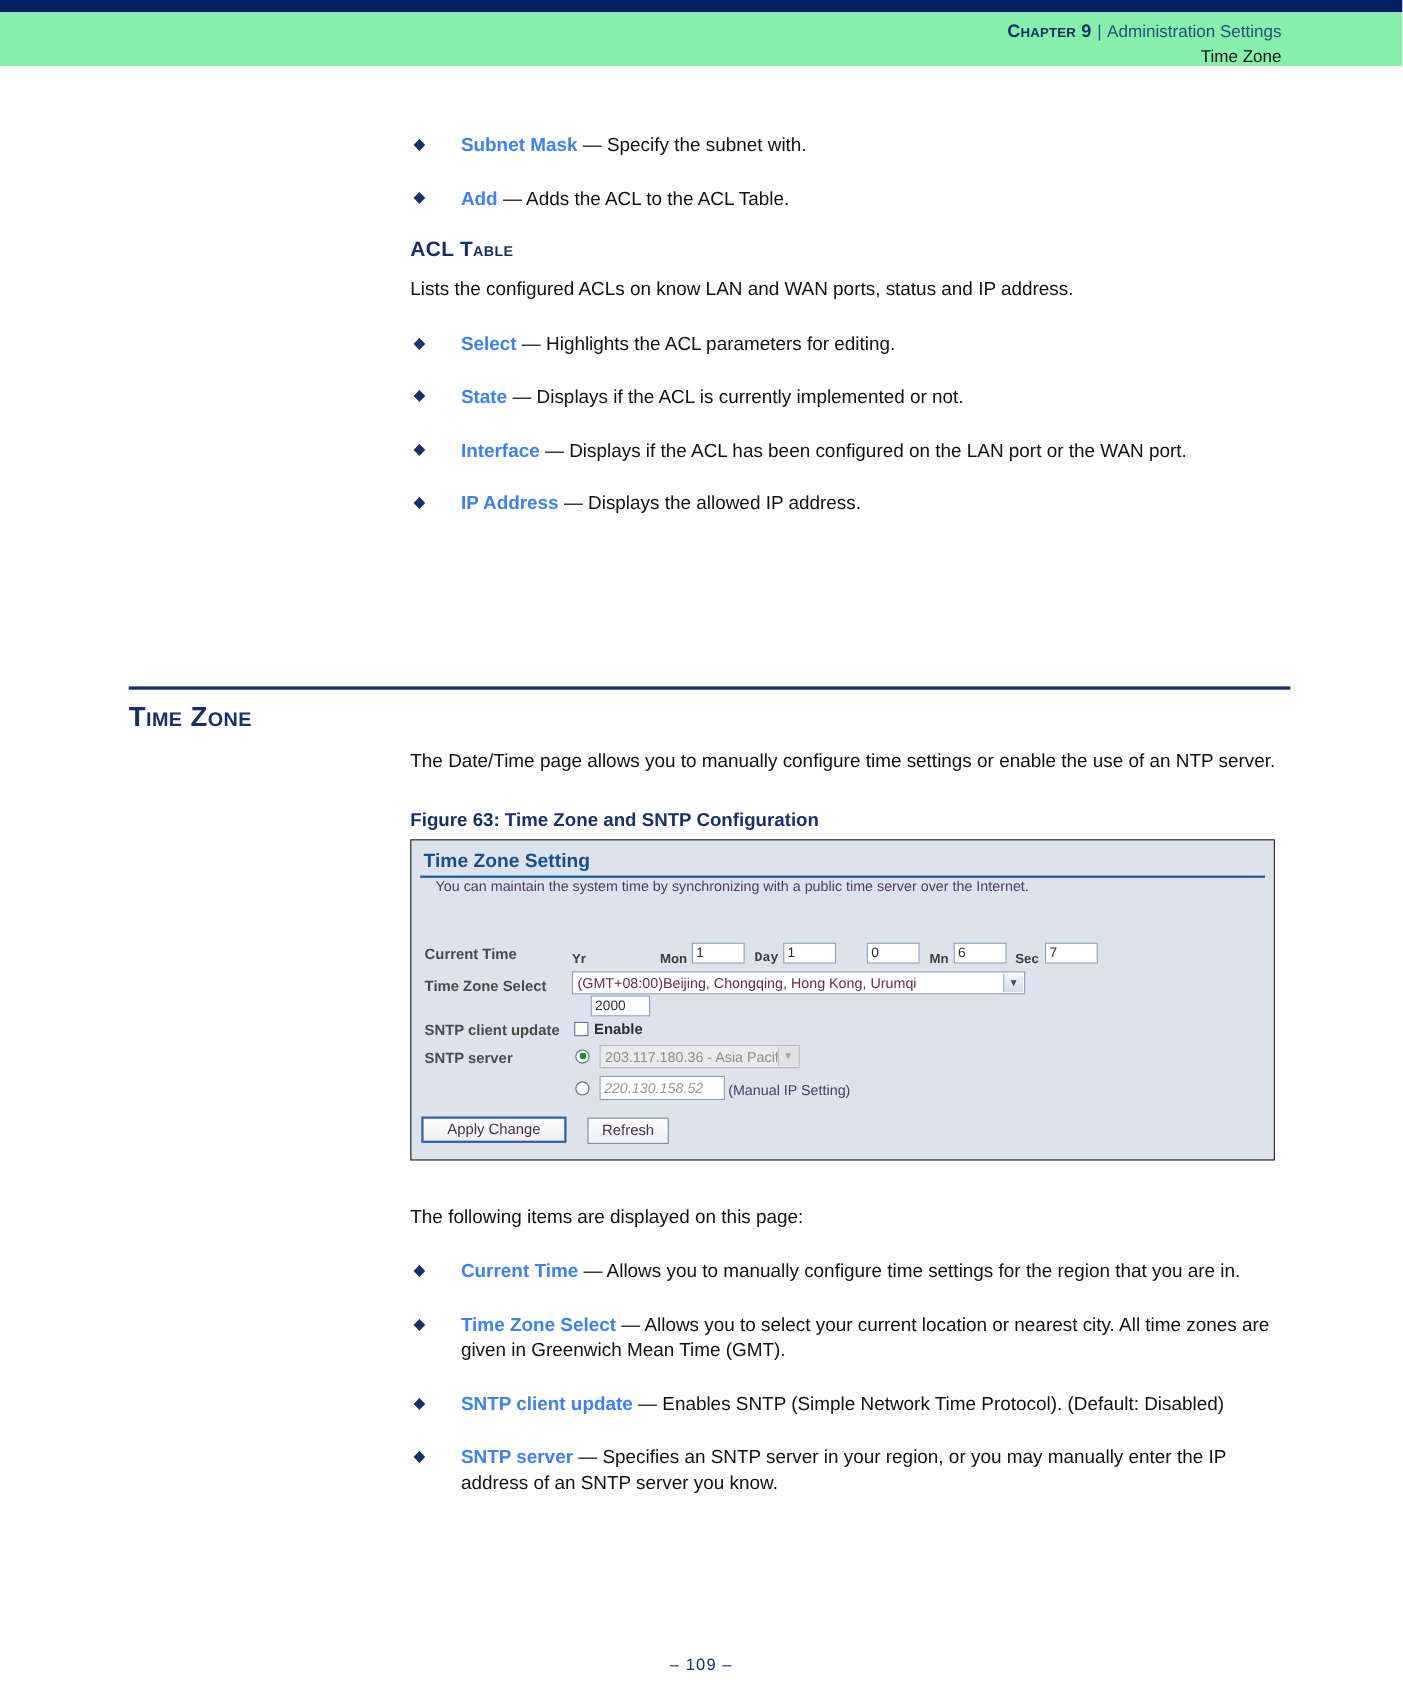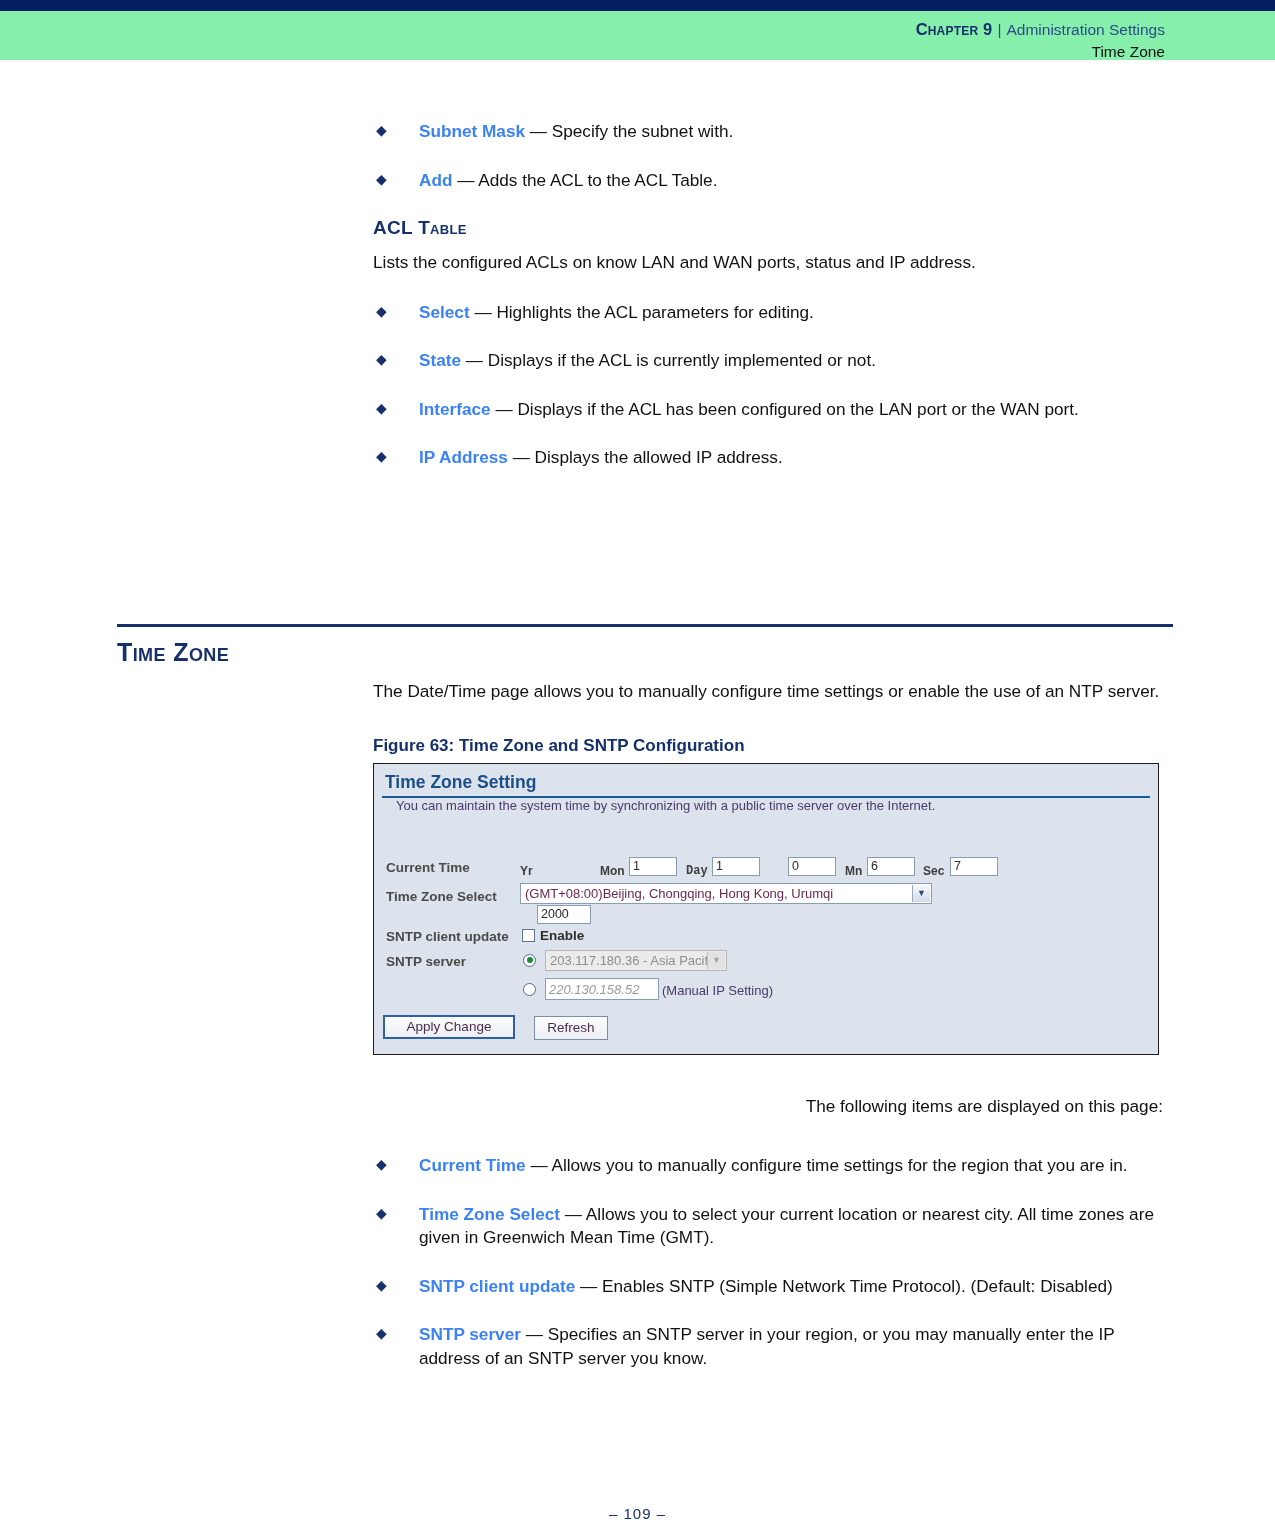--- a/index.html
+++ b/index.html
@@ -420,21 +420,21 @@
     </div>
 
     <div class="radio" style="left:149px; top:219px;"></div>
     <div class="tbox" style="left:171px; top:214px; width:114px; height:22px; color:#9a9a9a; font-size:13px;font-style:italic;">220.130.158.52</div>
     <div class="inline-txt" style="left:288px; top:219px;">(Manual IP Setting)</div>
 
     <div class="btn focus" style="left:9px; top:251px; width:132px;">Apply Change</div>
     <div class="btn" style="left:160px; top:252px; width:74px;">Refresh</div>
   </div>
 
-  <p class="para" style="margin-top:40px; margin-bottom:36px;text-align:right;">The following items are displayed on this page:</p>
+  <p class="para" style="margin-top:40px; margin-bottom:26px;">The following items are displayed on this page:</p>
 
   <ul class="bullets">
     <li class="bullet">
       <span class="dia">◆</span>
       <b>Current Time</b>
       <span>—</span>
       <span>Allows you to manually configure time settings for the region that you are in.</span>
     </li>
     <li class="bullet">
       <span class="dia">◆</span>

